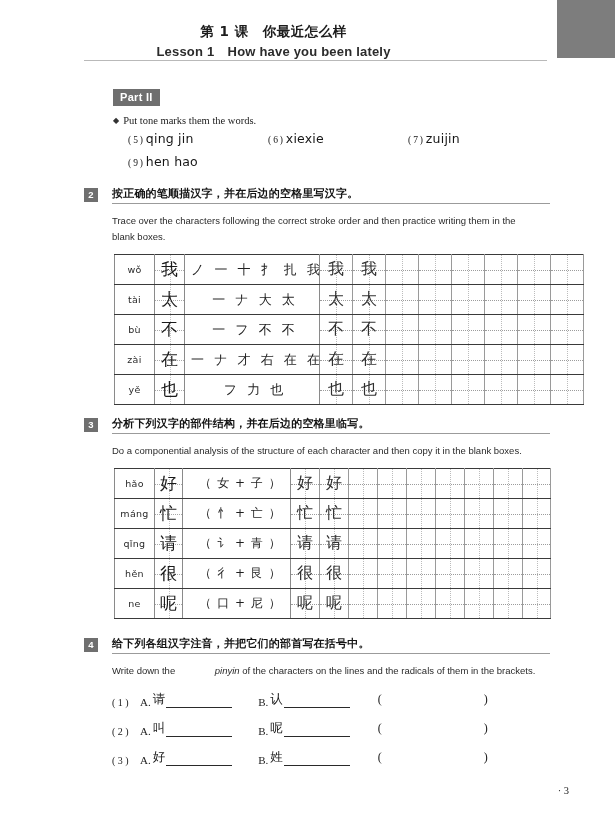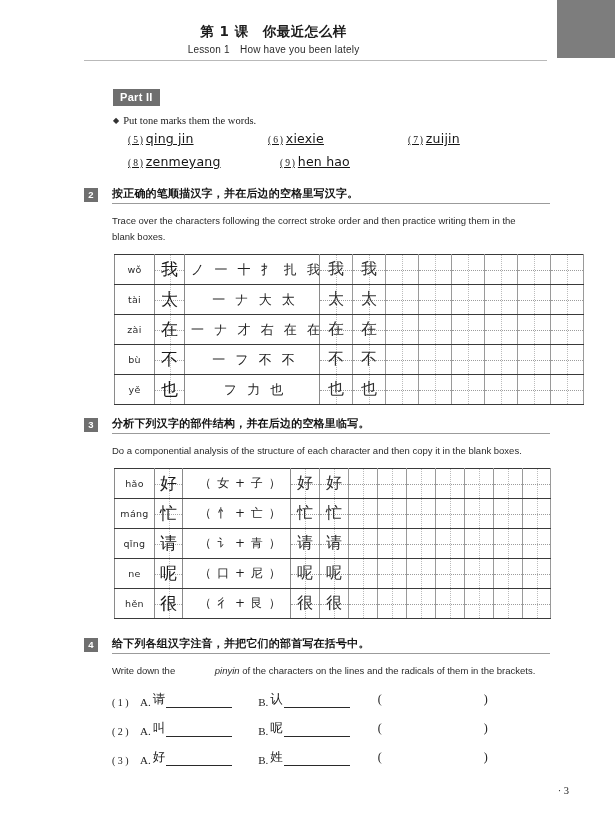--- a/index.html
+++ b/index.html
@@ -30,25 +30,26 @@
   }
   .header-cn {
     font-family: "DejaVu Sans", sans-serif;
     font-size: 13.5px;
     font-weight: bold;
     color: #1c1c1c;
     letter-spacing: .5px;
     line-height: 1.35;
   }
   .header-en {
-    font-size: 10px;
+    font-size: 13px;
     color: #2b2b2b;
     letter-spacing: .2px;
     margin-top: 3px;
     padding-bottom: 3px;
+    font-weight: bold;
   }
   .header-rule {
     position: absolute;
     top: 60px; left: 84px; right: 68px;
     border-top: 1px solid #b9b9b9;
   }
 
   
   .part-badge {
     position: absolute;
@@ -77,21 +78,21 @@
     color: #333;
   }
 
   
   .tone-grid {
     position: absolute;
     left: 128px; top: 131px;
     width: 420px;
   }
   .tone-row { display: flex; margin-bottom: 8px; }
-  .tone-item { width: 152px; font-size: 12.5px; color: #151515; white-space: nowrap; text-decoration: underline; }
+  .tone-item { width: 152px; font-size: 12.5px; color: #151515; white-space: nowrap; }
   .tone-item .num {
     font-family: "Liberation Serif", serif;
     font-size: 9.5px;
     margin-right: 3px;
     letter-spacing: -.2px;
   }
   .tone-item .word {
     font-family: "DejaVu Sans", sans-serif;
     font-size: 12.5px;
     letter-spacing: .2px;
@@ -281,23 +282,20 @@
       <span class="num">( 5 )</span><span class="word">qing jin</span>
     </div>
     <div class="tone-item">
       <span class="num">( 6 )</span><span class="word">xiexie</span>
     </div>
     <div class="tone-item">
       <span class="num">( 7 )</span><span class="word">zuijin</span>
     </div>
   </div>
   <div class="tone-row">
-    <div class="tone-item">
-      <span class="num">( 8 )</span><span class="word">zenmeyang</span>
-    </div>
     <div class="tone-item">
       <span class="num">( 9 )</span><span class="word">hen hao</span>
     </div>
   </div>
 </div>
 
 <div class="section" style="top:188px;">
   <div class="sec-head">
     <div class="sec-num">2</div>
     <div class="sec-cn">按正确的笔顺描汉字，并在后边的空格里写汉字。</div>
@@ -339,38 +337,38 @@
         <td class="c-box thickdiv"><span class="gc">太</span></td>
         <td class="c-box"><span class="gc">太</span></td>
         <td class="c-box"></td>
         <td class="c-box"></td>
         <td class="c-box"></td>
         <td class="c-box"></td>
         <td class="c-box"></td>
         <td class="c-box"></td>
       </tr>
       <tr>
+        <td class="c-pinyin">bù</td>
+        <td class="c-char"><span class="gc">不</span></td>
+        <td class="c-strokes">一 フ 不 不</td>
+        <td class="c-box thickdiv"><span class="gc">不</span></td>
+        <td class="c-box"><span class="gc">不</span></td>
+        <td class="c-box"></td>
+        <td class="c-box"></td>
+        <td class="c-box"></td>
+        <td class="c-box"></td>
+        <td class="c-box"></td>
+        <td class="c-box"></td>
+      </tr>
+      <tr>
         <td class="c-pinyin">zài</td>
         <td class="c-char"><span class="gc">在</span></td>
         <td class="c-strokes">一 ナ 才 右 在 在</td>
         <td class="c-box thickdiv"><span class="gc">在</span></td>
         <td class="c-box"><span class="gc">在</span></td>
-        <td class="c-box"></td>
-        <td class="c-box"></td>
-        <td class="c-box"></td>
-        <td class="c-box"></td>
-        <td class="c-box"></td>
-        <td class="c-box"></td>
-      </tr>
-      <tr>
-        <td class="c-pinyin">bù</td>
-        <td class="c-char"><span class="gc">不</span></td>
-        <td class="c-strokes">一 フ 不 不</td>
-        <td class="c-box thickdiv"><span class="gc">不</span></td>
-        <td class="c-box"><span class="gc">不</span></td>
         <td class="c-box"></td>
         <td class="c-box"></td>
         <td class="c-box"></td>
         <td class="c-box"></td>
         <td class="c-box"></td>
         <td class="c-box"></td>
       </tr>
       <tr>
         <td class="c-pinyin">yě</td>
         <td class="c-char"><span class="gc">也</span></td>
@@ -447,39 +445,39 @@
         <td class="c-box"><span class="gc">请</span></td>
         <td class="c-box"></td>
         <td class="c-box"></td>
         <td class="c-box"></td>
         <td class="c-box"></td>
         <td class="c-box"></td>
         <td class="c-box"></td>
         <td class="c-box"></td>
       </tr>
       <tr>
+        <td class="c-pinyin">hěn</td>
+        <td class="c-char"><span class="gc">很</span></td>
+        <td class="c-comp">（ 彳 + 艮 ）</td>
+        <td class="c-box thickdiv"><span class="gc">很</span></td>
+        <td class="c-box"><span class="gc">很</span></td>
+        <td class="c-box"></td>
+        <td class="c-box"></td>
+        <td class="c-box"></td>
+        <td class="c-box"></td>
+        <td class="c-box"></td>
+        <td class="c-box"></td>
+        <td class="c-box"></td>
+      </tr>
+      <tr>
         <td class="c-pinyin">ne</td>
         <td class="c-char"><span class="gc">呢</span></td>
         <td class="c-comp">（ 口 + 尼 ）</td>
         <td class="c-box thickdiv"><span class="gc">呢</span></td>
         <td class="c-box"><span class="gc">呢</span></td>
-        <td class="c-box"></td>
-        <td class="c-box"></td>
-        <td class="c-box"></td>
-        <td class="c-box"></td>
-        <td class="c-box"></td>
-        <td class="c-box"></td>
-        <td class="c-box"></td>
-      </tr>
-      <tr>
-        <td class="c-pinyin">hěn</td>
-        <td class="c-char"><span class="gc">很</span></td>
-        <td class="c-comp">（ 彳 + 艮 ）</td>
-        <td class="c-box thickdiv"><span class="gc">很</span></td>
-        <td class="c-box"><span class="gc">很</span></td>
         <td class="c-box"></td>
         <td class="c-box"></td>
         <td class="c-box"></td>
         <td class="c-box"></td>
         <td class="c-box"></td>
         <td class="c-box"></td>
         <td class="c-box"></td>
       </tr>
     </tbody>
   </table>

